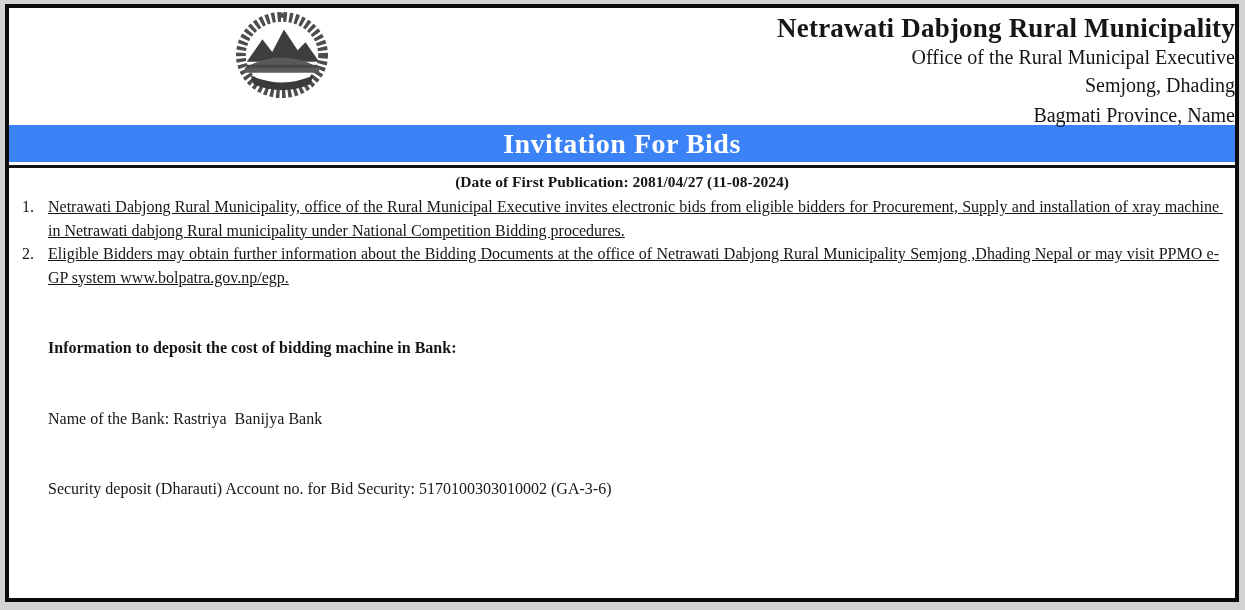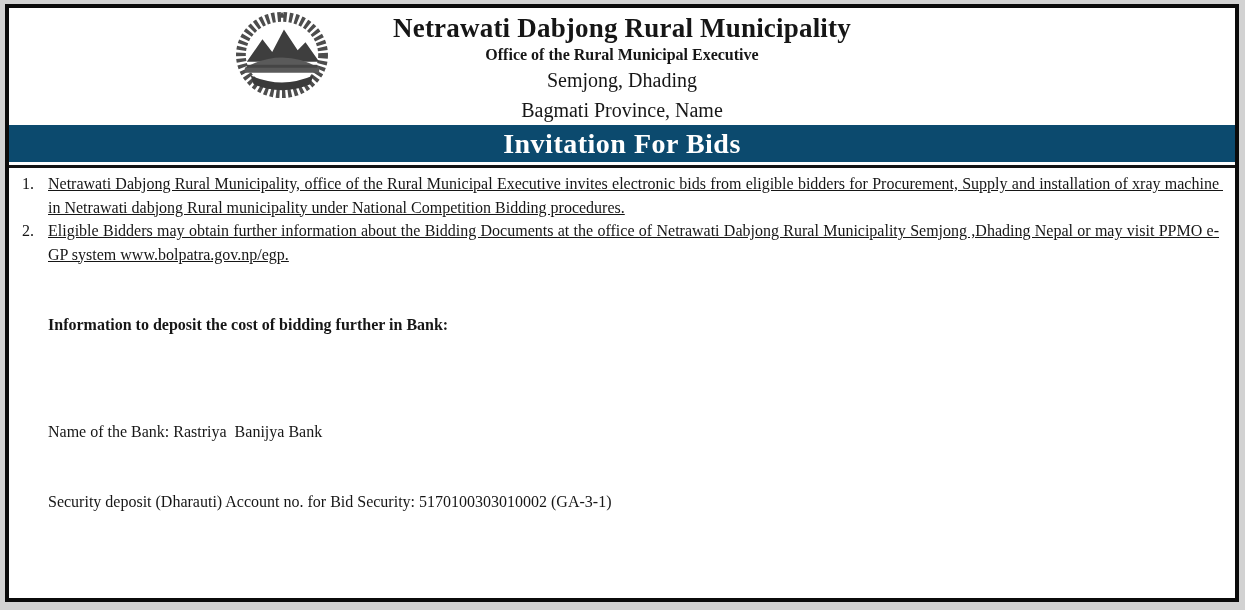--- a/index.html
+++ b/index.html
@@ -13,43 +13,43 @@
   }
   .document{
     position:absolute;left:5px;top:4px;
     width:1234px;height:598px;
     box-sizing:border-box;
     background:#ffffff;
     border:4px solid #0b0b0b;
     overflow:hidden;
   }
   
-  .header{position:relative;text-align:center;padding-top:5px;height:112px;}
+  .header{position:relative;text-align:right;padding-top:5px;height:112px;}
   .logo{position:absolute;left:224px;top:3px;width:98px;height:90px;}
   .org-name{font-size:27px;font-weight:bold;line-height:1.18;letter-spacing:.2px;}
-  .office-name{font-size:16px;font-weight:bold;line-height:1.25;}
+  .office-name{font-size:20px;font-weight:normal;line-height:1.25;}
   .addr{font-size:20px;line-height:1.5;}
   
   .title-band{
-    background:#0c4a6e;color:#ffffff;height:37px;
+    background:#3b82f6;color:#ffffff;height:37px;
     display:flex;align-items:center;justify-content:center;
     font-size:28px;font-weight:bold;letter-spacing:.5px;
   }
   .band-gap{height:3px;background:#ffffff;}
   .band-rule{height:3px;background:#141414;}
   .pub-date{text-align:center;font-weight:bold;font-size:15.5px;margin-top:5px;}
   
   .list{padding:4px 16px 0 5px;font-size:16px;line-height:1.47;}
   .list-item{display:flex;}
   .num{flex:0 0 34px;padding-left:8px;box-sizing:border-box;}
   .txt{flex:1;text-align:justify;white-space:pre-wrap;text-decoration:underline;}
   .bank-block{margin-left:34px;white-space:pre-wrap;}
   .bank-heading{font-weight:bold;}
   .bank-row1{display:flex;}
-  .bank-col1{width:408px;flex:0 0 408px;margin-top:36px;}
+  .bank-col1{width:408px;flex:0 0 408px;}
 </style>
 </head>
 <body>
 
 <div class="document">
 
   <div class="header">
     <div class="logo">
       <svg viewBox="0 0 100 92" width="98" height="90">
         <path d="M46 7 L50 1 L54 7 Z" fill="#4d4d4d"></path>
@@ -67,36 +67,37 @@
       <div class="addr">Bagmati Province, Name</div>
     </div>
   </div>
 
   <div class="title-band">
     <span>Invitation For Bids</span>
   </div>
   <div class="band-gap"></div>
   <div class="band-rule"></div>
 
+  <div class="pub-date">(Date of First Publication: 2081/04/27 (11-08-2024)</div>
 
   <div class="list">
 
     <div class="list-item">
       <span class="num">1.</span>
       <span class="txt">Netrawati Dabjong Rural Municipality, office of the Rural Municipal Executive invites electronic bids from eligible bidders for Procurement, Supply and installation of xray machine in Netrawati dabjong Rural municipality under National Competition Bidding procedures.</span>
     </div>
 
     <div class="list-item">
       <span class="num">2.</span>
       <span class="txt">Eligible Bidders may obtain further information about the Bidding Documents at the office of Netrawati Dabjong Rural Municipality Semjong ,Dhading Nepal or may visit PPMO e-GP system www.bolpatra.gov.np/egp.</span>
     </div>
 
     <div class="bank-block">
-      <div class="bank-heading">Information to deposit the cost of bidding further in Bank:</div>
+      <div class="bank-heading">Information to deposit the cost of bidding machine in Bank:</div>
       <div class="bank-row1">
         <span class="bank-col1">Name of the Bank: Rastriya  Banijya Bank</span>
       </div>
-      <div>Security deposit (Dharauti) Account no. for Bid Security: 5170100303010002 (GA-3-1)</div>
+      <div>Security deposit (Dharauti) Account no. for Bid Security: 5170100303010002 (GA-3-6)</div>
     </div>
 
   </div>
 
 </div>
 
 </body></html>

